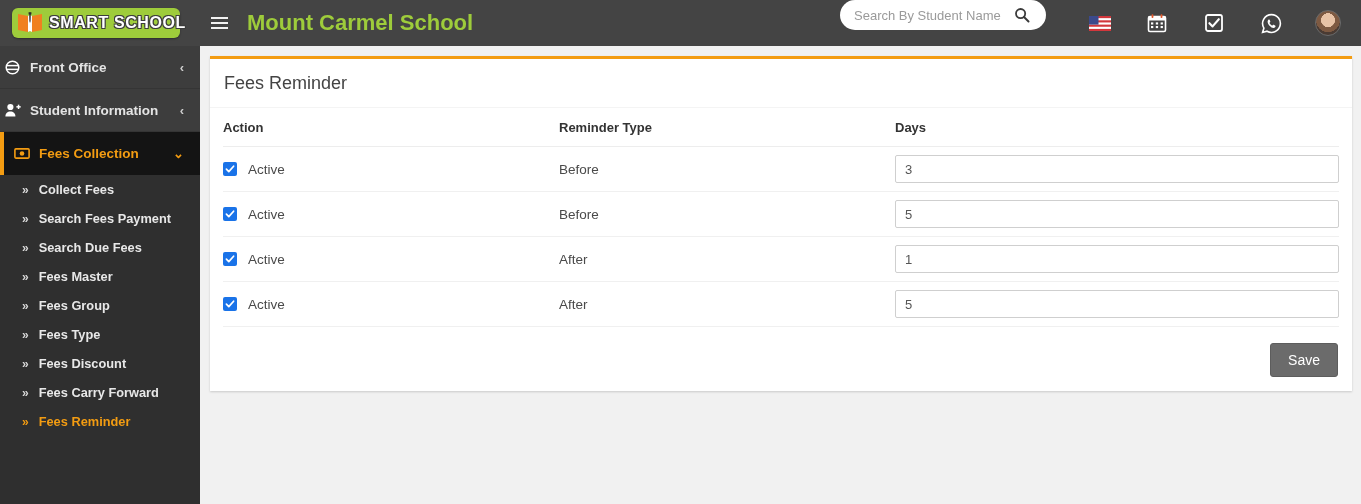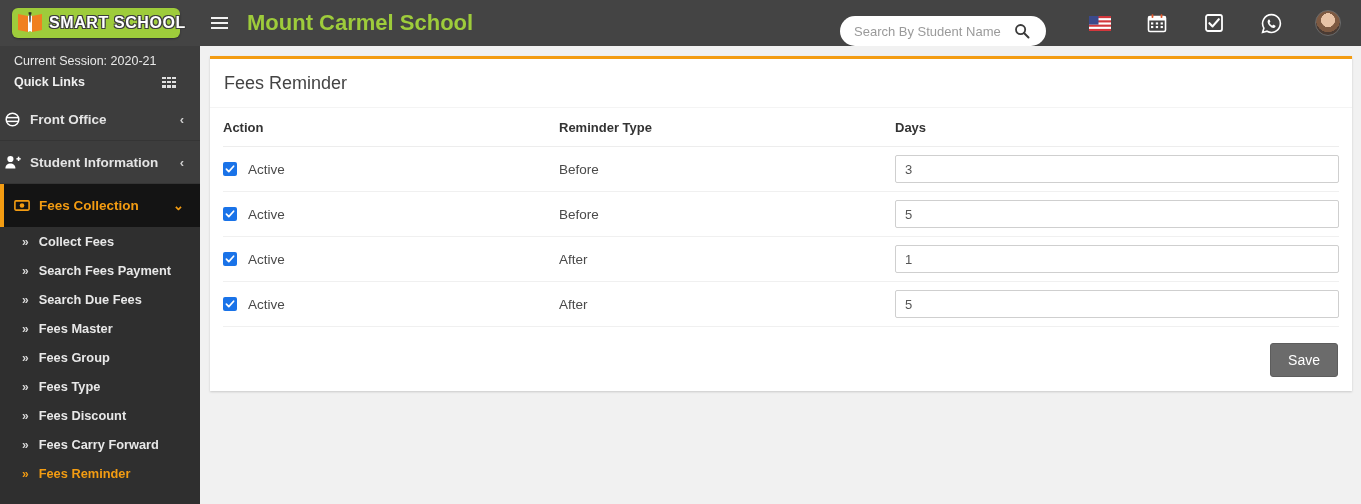--- a/index.html
+++ b/index.html
@@ -48,21 +48,21 @@
   }
   #hamburger i { display: block; height: 2px; background: #f2f2f2; width: 17px; }
   #school-title {
     font-size: 22px; font-weight: bold;
     color: #9ecc3b;
     margin-left: 6px;
     white-space: nowrap;
   }
   #header-right {
     margin-left: auto;
-    display: flex; align-items: flex-end;
+    display: flex; align-items: flex-start;
     gap: 11px; padding-right: 10px;
   }
   #search-box {
     width: 206px; height: 30px;
     background: #fff;
     border-radius: 16px;
     display: flex; align-items: center;
     padding: 0 6px 0 14px;
     margin-right: 20px;
   }
@@ -300,37 +300,20 @@
 
     <div class="hdr-icon">
       <div id="avatar"></div>
     </div>
 
   </div>
 </div>
 
 <div id="sidebar">
 
-  <div id="session-block">
-    <div id="session-line">Current Session: 2020-21</div>
-    <div id="quick-row">
-      <span id="quick-label">Quick Links</span>
-      <span id="grid-icon">
-        <i></i>
-          <i></i>
-          <i></i>
-          <i></i>
-          <i></i>
-          <i></i>
-          <i></i>
-          <i></i>
-          <i></i>
-      </span>
-    </div>
-  </div>
 
   <div id="nav-list">
       <div class="nav-item">
         <span class="nv-ico">
           <svg width="15" height="15" viewBox="0 0 15 15">
             <circle cx="7.5" cy="7.5" r="6.3" fill="none" stroke="currentColor" stroke-width="1.5"></circle>
             <line x1="1.6" y1="5.6" x2="13.4" y2="5.6" stroke="currentColor" stroke-width="1.5"></line>
             <line x1="1.6" y1="9.4" x2="13.4" y2="9.4" stroke="currentColor" stroke-width="1.5"></line>
           </svg>
         </span>

